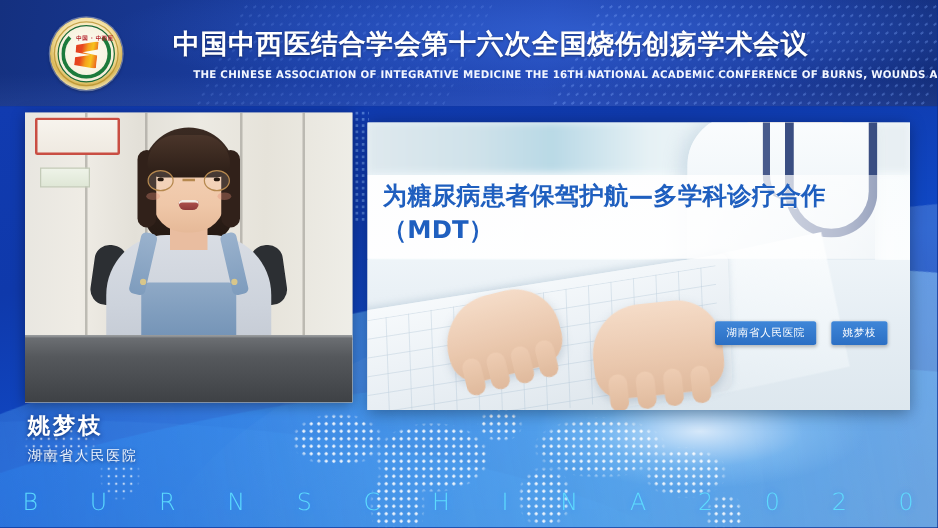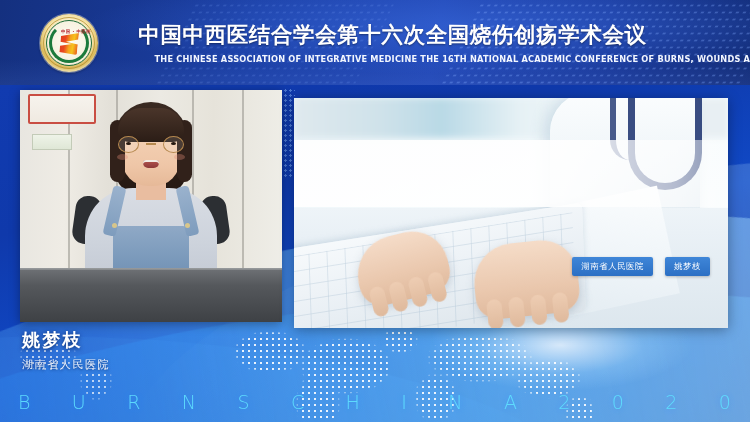--- a/index.html
+++ b/index.html
@@ -454,20 +454,21 @@
       <div class="sl-finger" style="left:68px;"></div>
     </div>
     <div class="sl-hand-r">
       <div class="sl-finger" style="left:10px;"></div>
       <div class="sl-finger" style="left:32px;"></div>
       <div class="sl-finger" style="left:54px;"></div>
       <div class="sl-finger" style="left:76px;"></div>
     </div>
 
     <div class="sl-titleband"></div>
+    <div class="sl-title">为糖尿病患者保驾护航—多学科诊疗合作（MDT）</div>
 
     <div class="sl-badges">
       <div class="sl-badge">湖南省人民医院</div>
       <div class="sl-badge">姚梦枝</div>
     </div>
   </div>
 
   <div class="speaker">
     <div class="sp-name">姚梦枝</div>
     <div class="sp-org">湖南省人民医院</div>

